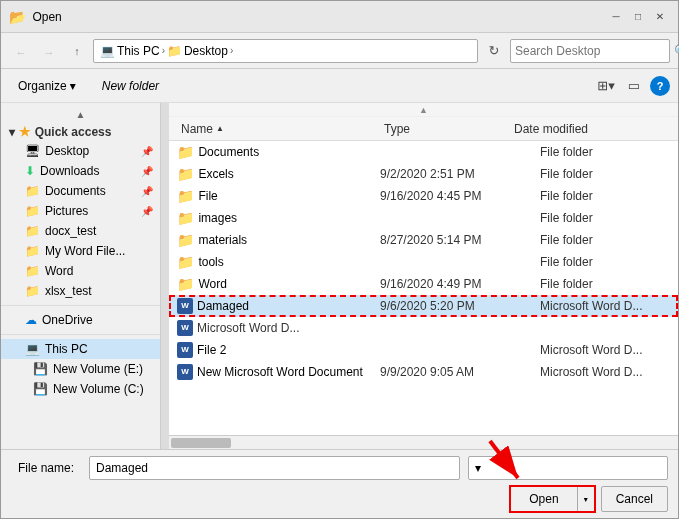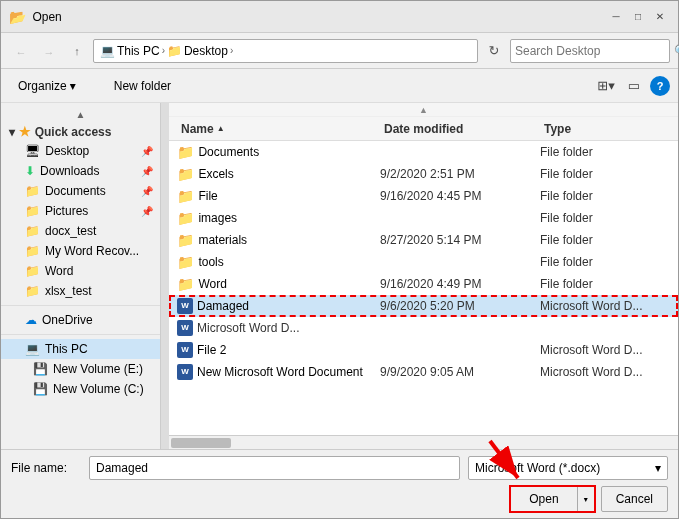--- a/index.html
+++ b/index.html
@@ -148,21 +148,21 @@
       display: flex;
       align-items: center;
       justify-content: space-between;
       border-bottom: 1px solid #ddd;
       height: 34px;
     }
 
     .toolbar-left {
       display: flex;
       align-items: flex-start;
-      gap: 20px;
+      gap: 8px;
     }
 
     .organize-btn {
       height: 24px;
       padding: 0 8px;
       background: transparent;
       border: 1px solid transparent;
       cursor: pointer;
       display: flex;
       align-items: center;
@@ -172,20 +172,21 @@
     }
 
     .new-folder-btn {
       height: 24px;
       padding: 0 8px;
       background: transparent;
       border: 1px solid transparent;
       cursor: pointer;
       font-size: 12px;
       border-radius: 2px;
+      font-style: italic;
     }
 
     .toolbar-right {
       display: flex;
       align-items: center;
       gap: 4px;
     }
 
     .view-btn {
       width: 24px;
@@ -270,21 +271,20 @@
 
     .col-header {
       font-size: 12px;
       color: #333;
       padding: 0 4px;
       cursor: pointer;
       display: flex;
       align-items: center;
       gap: 3px;
       user-select: none;
-      font-weight: bold;
     }
     .col-name { flex: 1; }
     .col-date { width: 160px; }
     .col-type { width: 130px; }
 
     .file-list {
       flex: 1;
       overflow-y: auto;
       overflow-x: hidden;
     }
@@ -335,21 +335,21 @@
 
     .filename-row {
       display: flex;
       align-items: center;
       gap: 8px;
     }
 
     .filename-label {
       font-size: 12px;
       width: 70px;
-      text-align: left;
+      text-align: center;
       flex-shrink: 0;
     }
 
     .filename-input {
       flex: 1;
       height: 24px;
       border: 1px solid #aaa;
       border-radius: 2px;
       padding: 0 6px;
       font-size: 12px;
@@ -528,21 +528,21 @@
           <span style="margin-left:auto;color:#666;font-size:10px;">📌</span>
         </div>
 
         <div class="sidebar-item">
           <span>📁</span>
           <span>docx_test</span>
         </div>
 
         <div class="sidebar-item">
           <span>📁</span>
-          <span>My Word Recov...</span>
+          <span>My Word File...</span>
         </div>
 
         <div class="sidebar-item">
           <span>📁</span>
           <span>Word</span>
         </div>
 
         <div class="sidebar-item">
           <span>📁</span>
           <span>xlsx_test</span>
@@ -579,25 +579,25 @@
 
         <div style="display:flex;justify-content:center;background:#f5f5f5;border-bottom:1px solid #eee;height:14px;align-items:center;">
           <button style="background:none;border:none;cursor:pointer;font-size:9px;color:#888;">▲</button>
         </div>
 
         <div class="file-list-header">
           <div class="col-header col-name">
             <span>Name</span>
             <span style="font-size:8px;">▲</span>
           </div>
+          <div class="col-header col-type">
+            <span>Type</span>
+          </div>
           <div class="col-header col-date">
             <span>Date modified</span>
-          </div>
-          <div class="col-header col-type">
-            <span>Type</span>
           </div>
         </div>
 
         <div class="file-list" id="file-list-body">
         <div class="file-row">
       <span style="font-size:14px;margin-right:4px;">📁</span>
       <span class="col-name-cell">Documents</span>
       <span class="col-type-cell">File folder</span>
     </div>
             <div class="file-row">
@@ -661,21 +661,20 @@
           <div class="h-scroll-thumb"></div>
         </div>
       </div>
     </div>
 
     <div class="bottom-area">
       <div class="filename-row">
         <span class="filename-label">File name:</span>
         <input class="filename-input" id="filename-input" value="Damaged" style="">
         <div class="filetype-dropdown" id="filetype-val">
-          <span>Microsoft Word (*.docx)</span>
           <span>▾</span>
         </div>
       </div>
 
       <div class="buttons-row">
 
         <div style="position:relative;display:inline-block;">
           <div style="position:absolute;top:-50px;left:-30px;z-index:10;pointer-events:none;">
             <svg width="60" height="55" viewBox="0 0 60 55">
               <defs>

